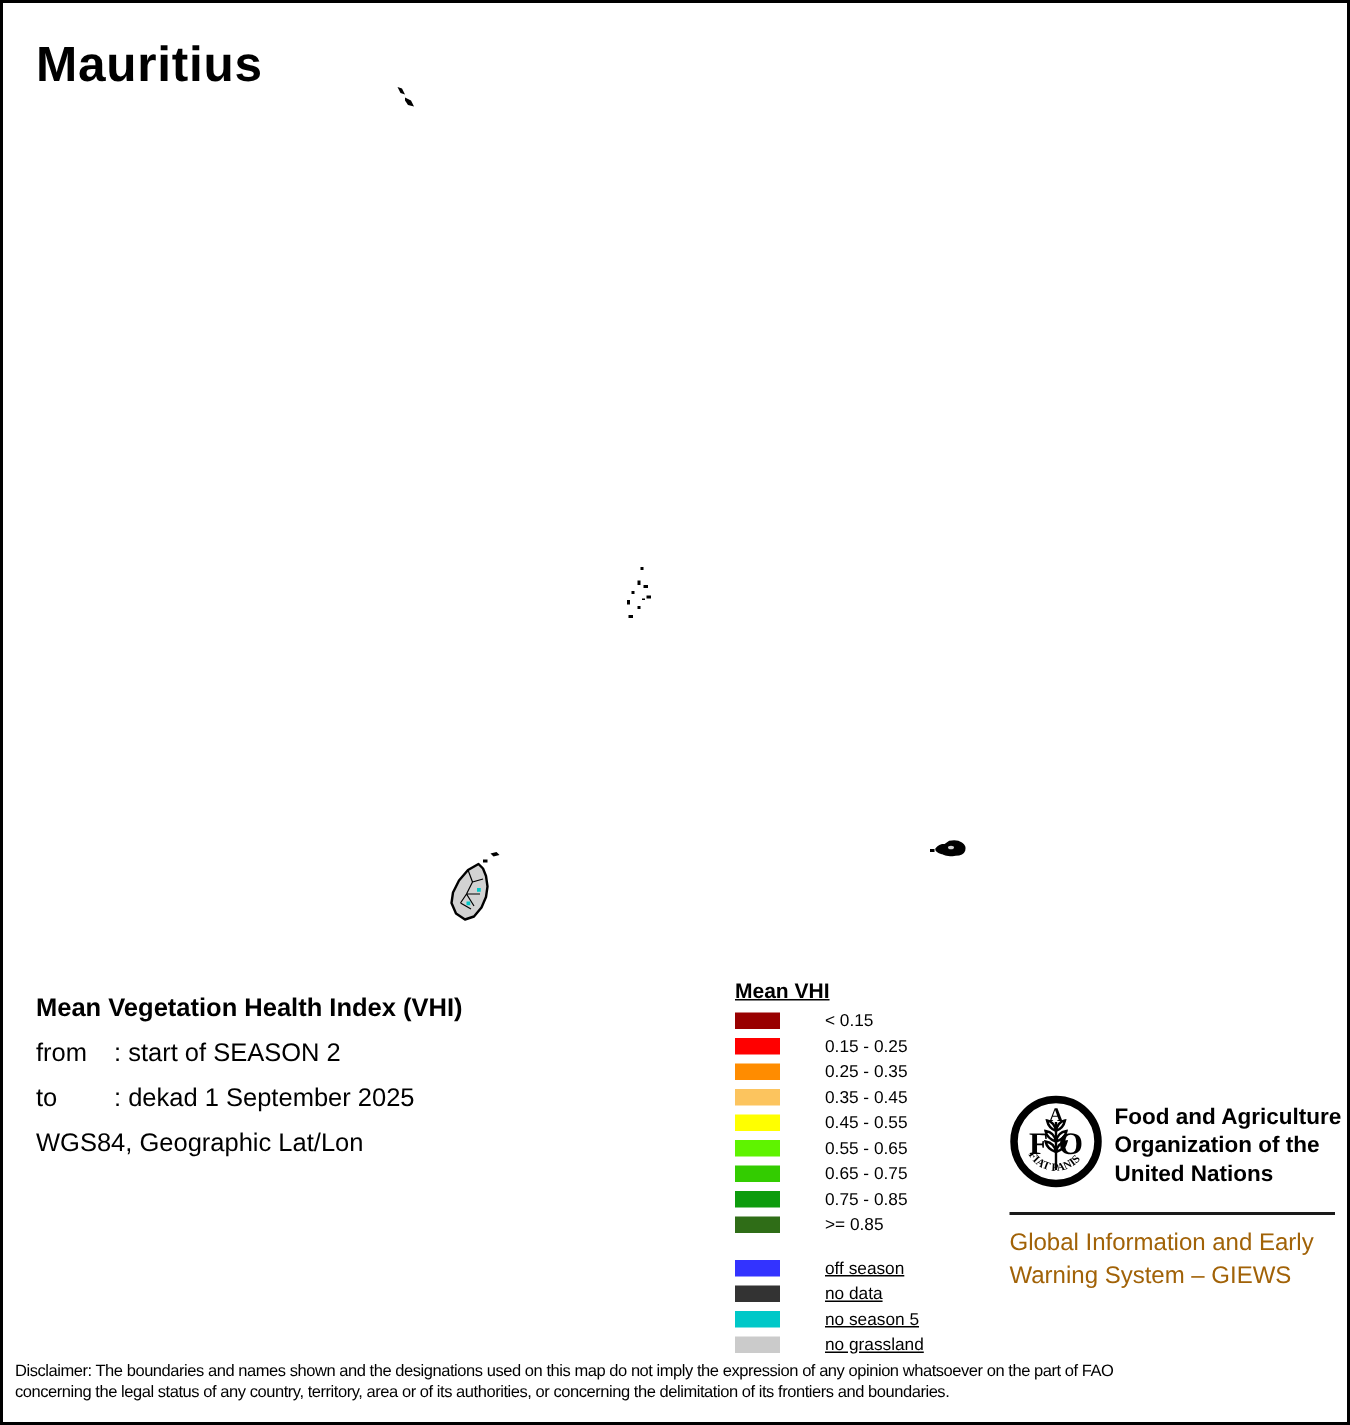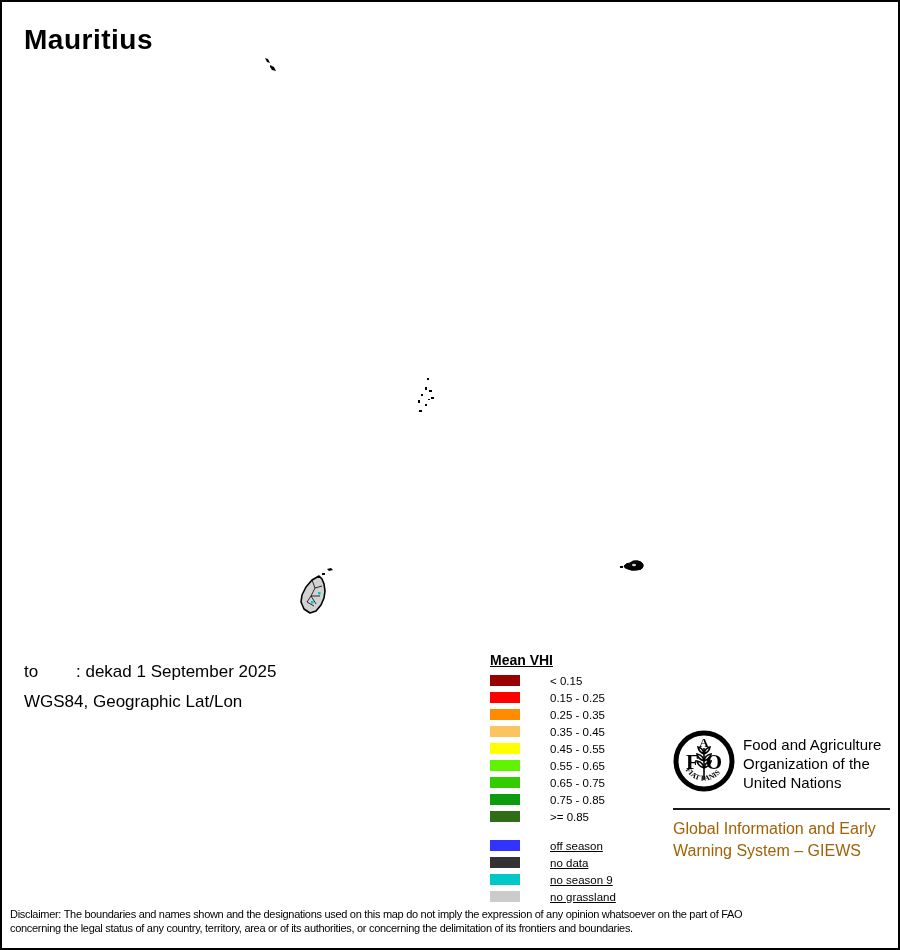--- a/index.html
+++ b/index.html
@@ -11,21 +11,21 @@
     background: #ffffff;
     border: 2px solid #000000;
     overflow: hidden;
     font-family: "Liberation Sans", sans-serif;
     color: #000000;
   }
   .page-title {
     position: absolute;
     left: 22px;
     top: 22px;
-    font-size: 28px;
+    font-size: 33px;
     font-weight: bold;
     letter-spacing: 0.5px;
   }
   
   .map-feature { position: absolute; }
   
   .info-block {
     position: absolute;
     left: 22px;
     top: 655px;
@@ -68,21 +68,21 @@
     position: absolute;
     left: 671px;
     top: 728px;
     width: 219px;
   }
   .fao-top { display: flex; align-items: flex-start; }
   .fao-logo { flex: 0 0 auto; }
   .fao-org-text {
     margin-left: 8px;
     margin-top: 5px;
-    font-weight: normal;
+    font-weight: bold;
     font-size: 15px;
     line-height: 19px;
     white-space: nowrap;
   }
   .fao-divider {
     margin-top: 16px;
     width: 217px;
     height: 2px;
     background: #1a1a1a;
   }
@@ -142,20 +142,22 @@
     <rect x="13" y="35" width="2.5" height="2.5" fill="#00c8c8"></rect>
   </svg>
 
   <svg class="map-feature" style="left:616px; top:554px;" width="28" height="20" viewBox="0 0 28 20">
     <path d="M6,10 q2,-3 6,-3 l3,-2 q5,-1 8,1 q3,2 2,5 q-1,3 -6,3 q-6,1 -9,-1 q-4,-1 -4,-3 z" fill="#000" stroke="#000" stroke-width="1"></path>
     <rect x="2" y="10" width="3" height="2" fill="#000"></rect>
     <ellipse cx="16" cy="9" rx="2" ry="1.2" fill="#d2d2d2"></ellipse>
   </svg>
 
   <div class="info-block">
+    <div class="info-heading">Mean Vegetation Health Index (VHI)</div>
+    <div><span class="info-label">from</span><span>: start of SEASON 2</span></div>
     <div><span class="info-label">to</span><span>: dekad 1 September 2025</span></div>
     <div>WGS84, Geographic Lat/Lon</div>
   </div>
 
   <div class="legend">
     <div class="legend-title">Mean VHI</div>
     <div class="legend-group">
 
         <div class="legend-row">
           <span class="legend-swatch" style="background: rgb(153, 0, 0);"></span>
@@ -209,21 +211,21 @@
           <span class="legend-label">off season</span>
         </div>
 
         <div class="legend-row">
           <span class="legend-swatch" style="background: rgb(51, 51, 51);"></span>
           <span class="legend-label">no data</span>
         </div>
 
         <div class="legend-row">
           <span class="legend-swatch" style="background: rgb(0, 200, 200);"></span>
-          <span class="legend-label">no season 9</span>
+          <span class="legend-label">no season 5</span>
         </div>
 
         <div class="legend-row">
           <span class="legend-swatch" style="background: rgb(203, 203, 203);"></span>
           <span class="legend-label">no grassland</span>
         </div>
       </div>
   </div>
 
   <div class="fao-block">

